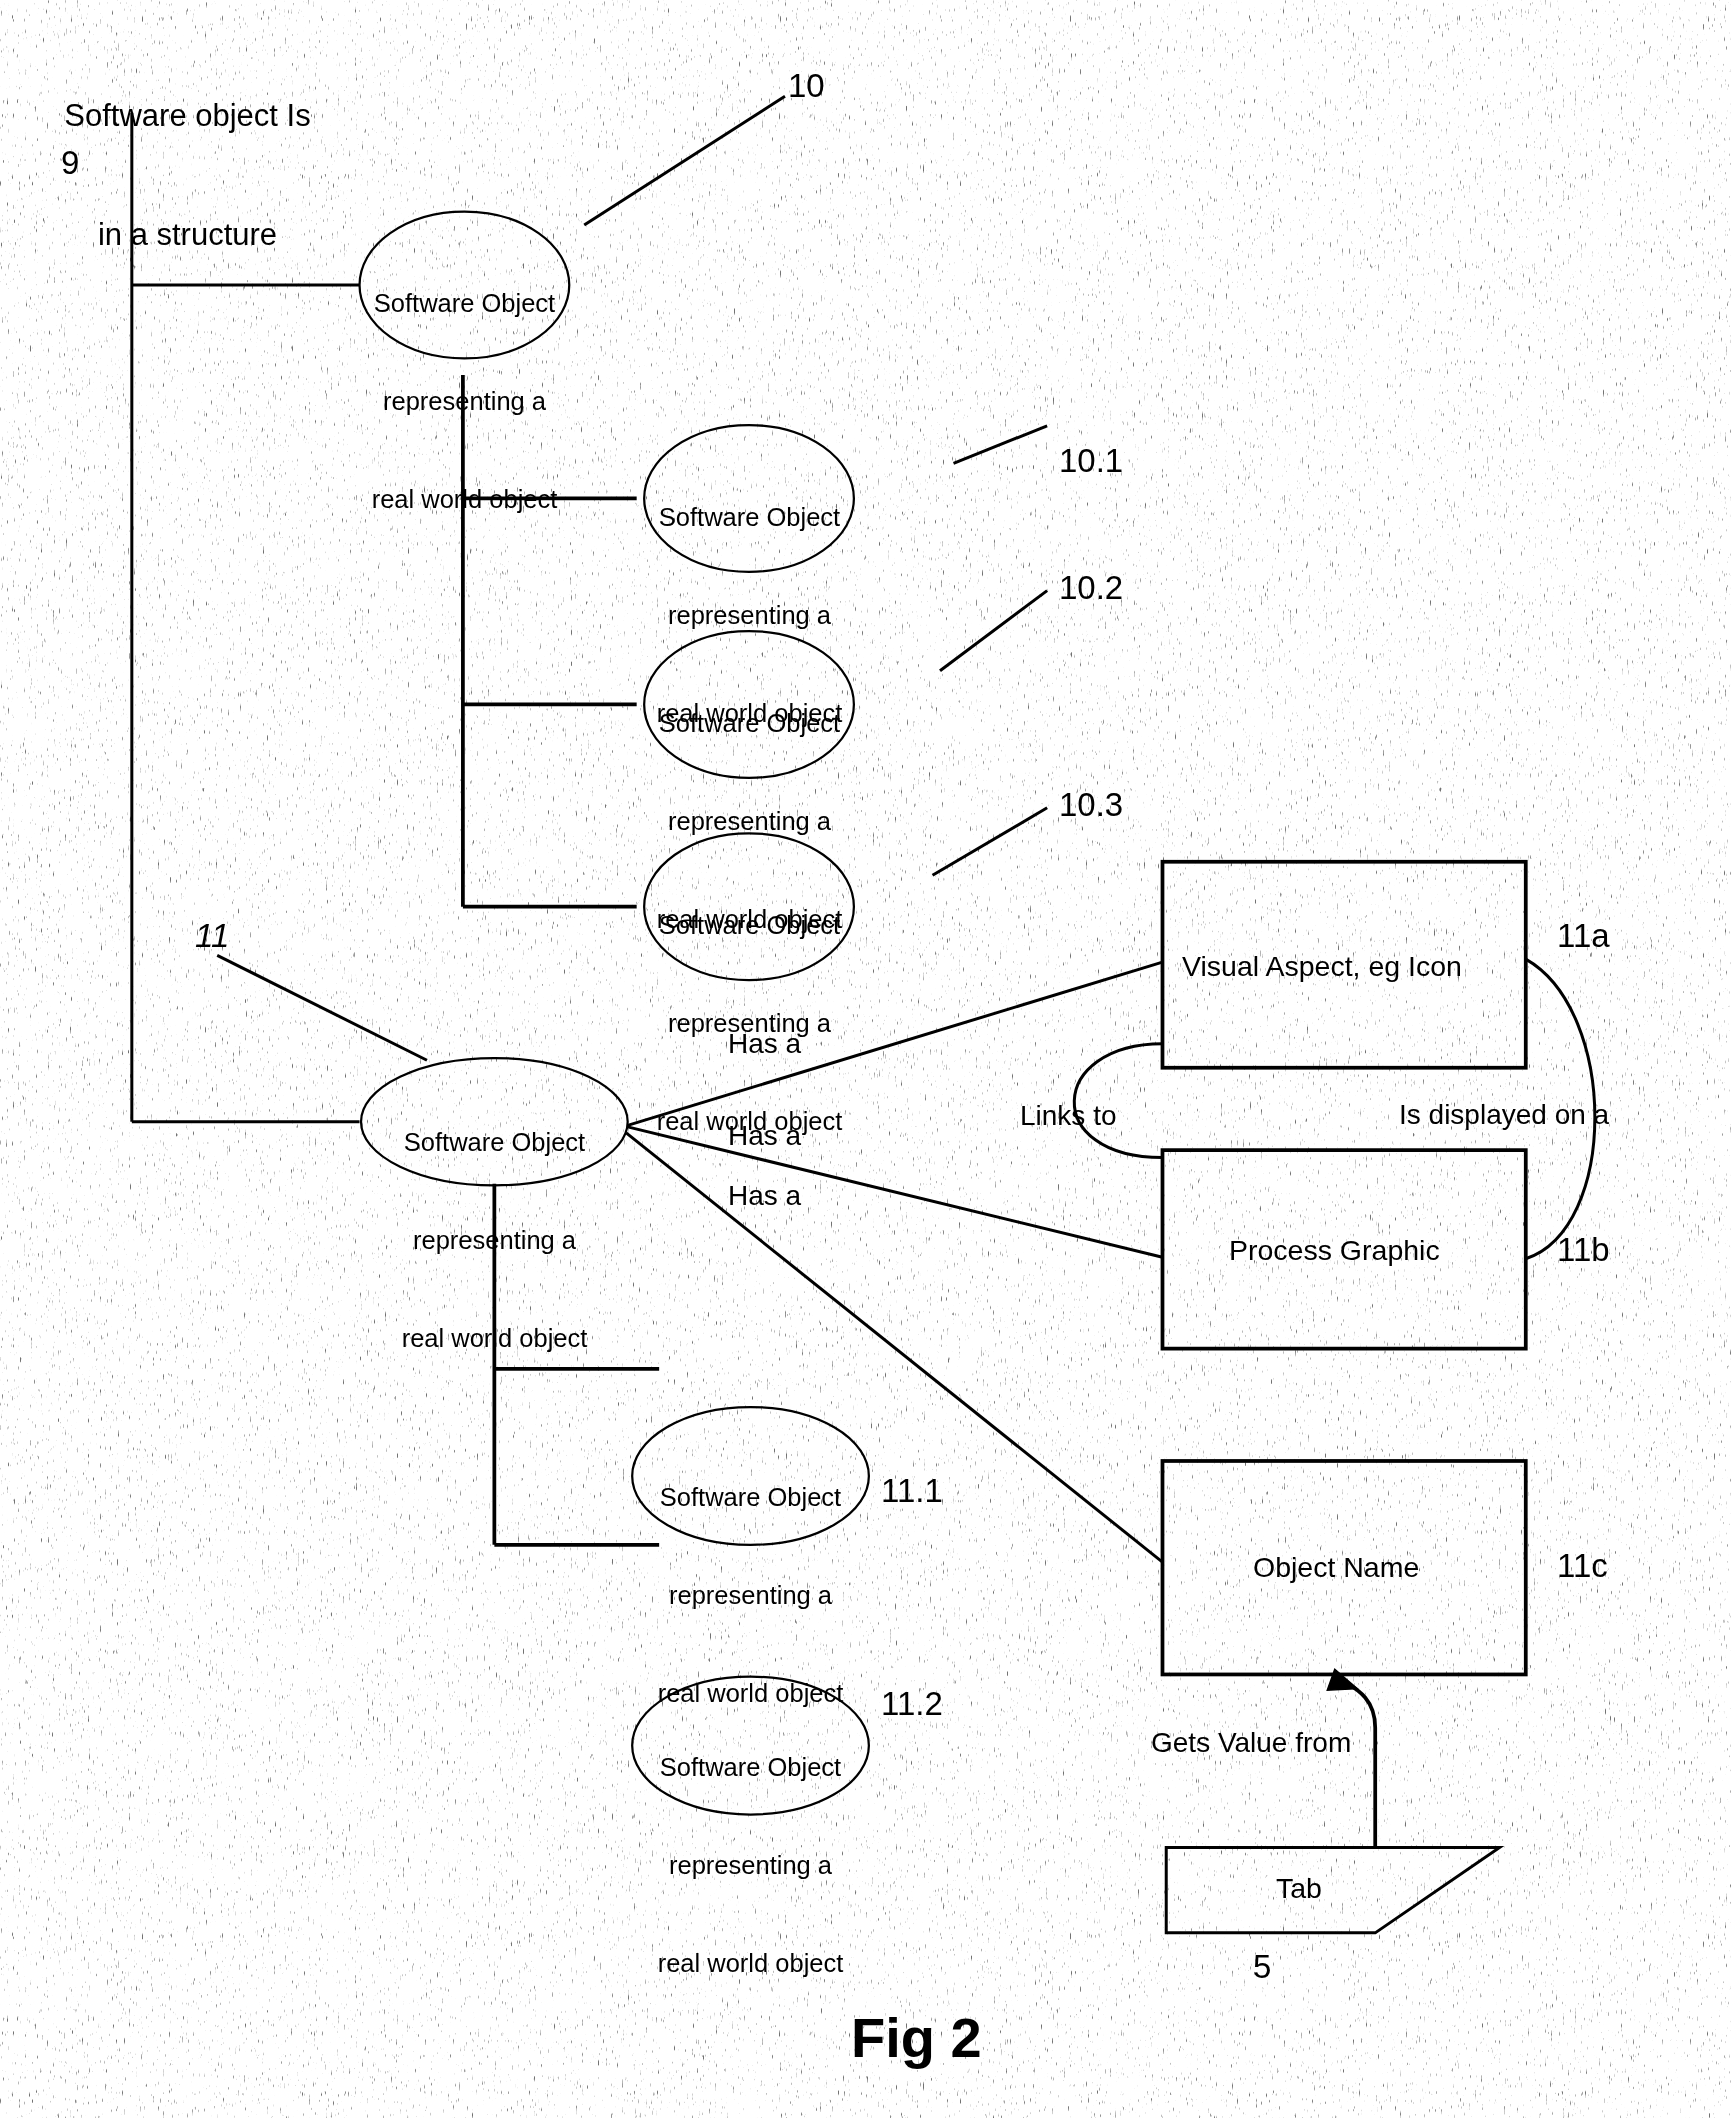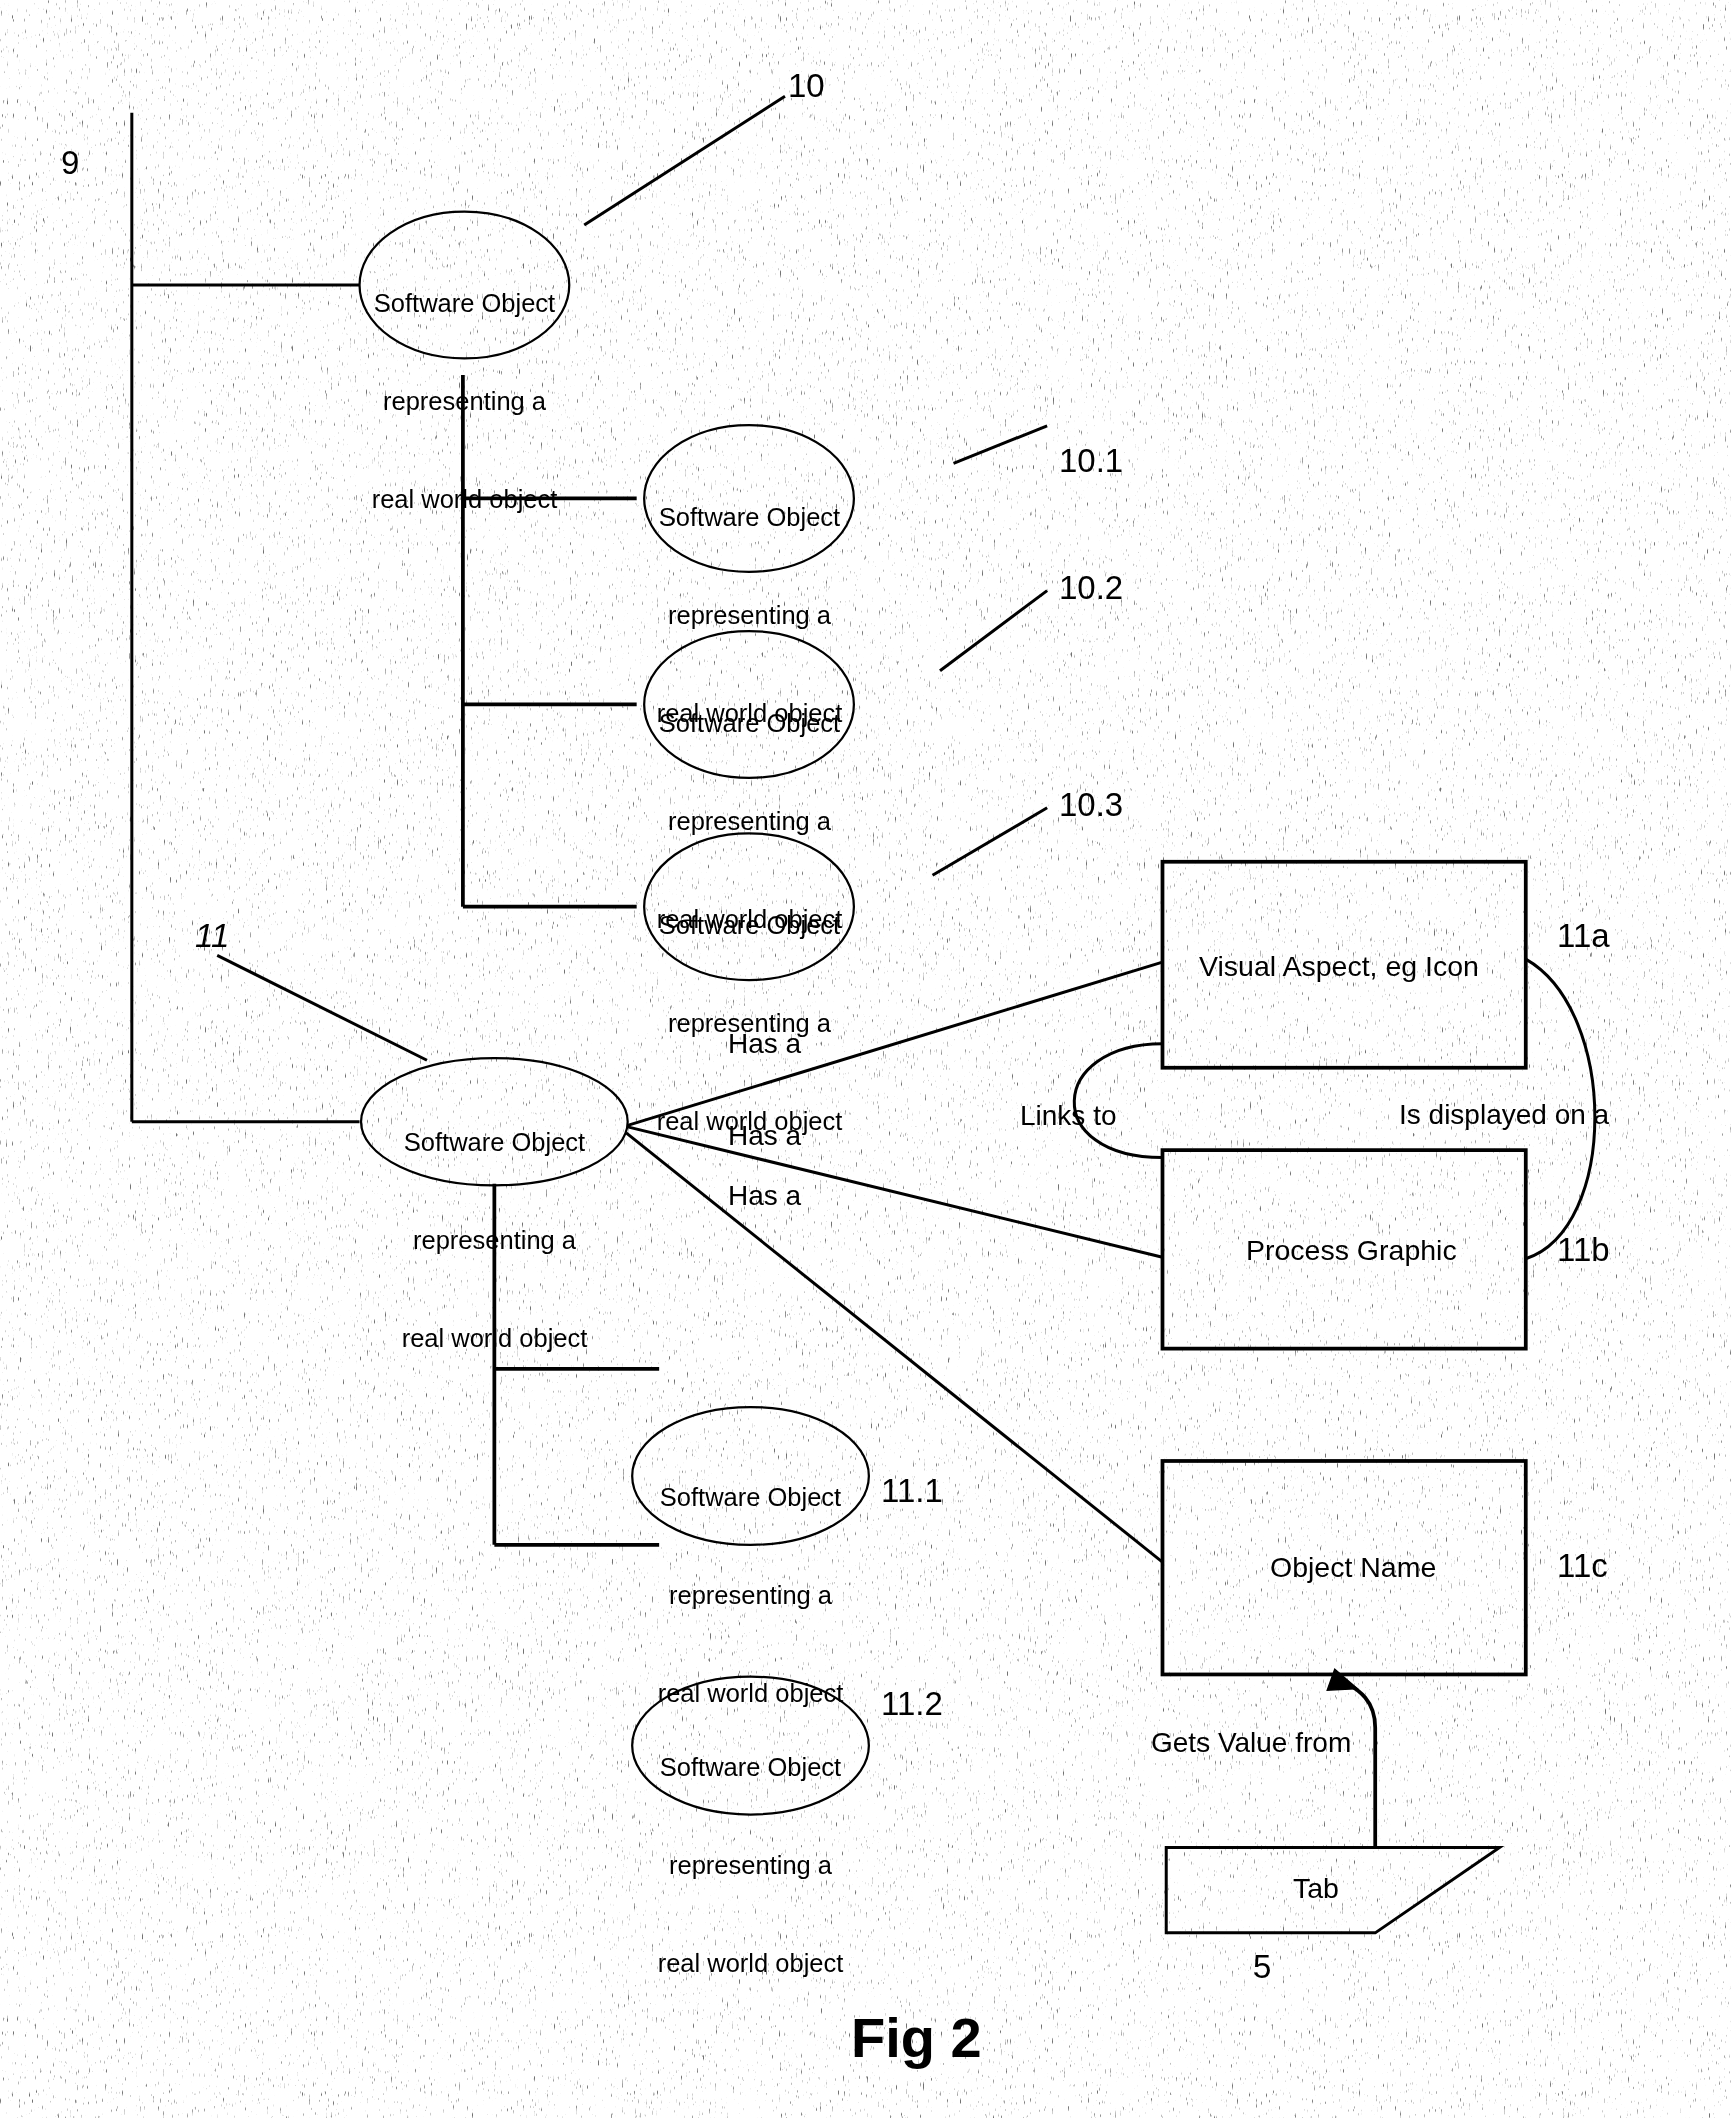--- a/index.html
+++ b/index.html
@@ -40,21 +40,20 @@
     width: 225px;
   }
   .ref-num {
     font-size: 33px;
   }
   .edge-lbl {
     font-size: 28px;
   }
   .box-lbl {
     font-size: 28.5px;
-    margin-left: 17px;
   }
   .title-lbl {
     font-size: 31px;
     text-align: center;
     width: 315px;
   }
   .fig-lbl {
     font-size: 56px;
     font-weight: bold;
   }
@@ -135,20 +134,24 @@
         <feTurbulence type="fractalNoise" baseFrequency="0.62 0.10" numOctaves="2" seed="11" result="t"></feTurbulence>
         <feColorMatrix in="t" type="matrix" values="0 0 0 0 0
                   0 0 0 0 0
                   0 0 0 0 0
                   0 0 6 0 -4.1"></feColorMatrix>
       </filter>
     </defs>
     <rect x="0" y="0" width="2311" height="2828" filter="url(#speckle)"></rect>
   </svg>
 
+  <div class="lbl title-lbl" style="left:30px; top:16.5px;">
+    <div>Software object Is</div>
+    <div>in a structure</div>
+  </div>
 
   <div class="lbl ref-num" style="left:61px; top:142px;">9</div>
 
   <div class="lbl node-text" style="left:352px; top:222px;">
     <div>Software Object</div>
     <div>representing a</div>
     <div>real world object</div>
   </div>
   <div class="lbl ref-num" style="left:788px; top:65px;">10</div>
 

